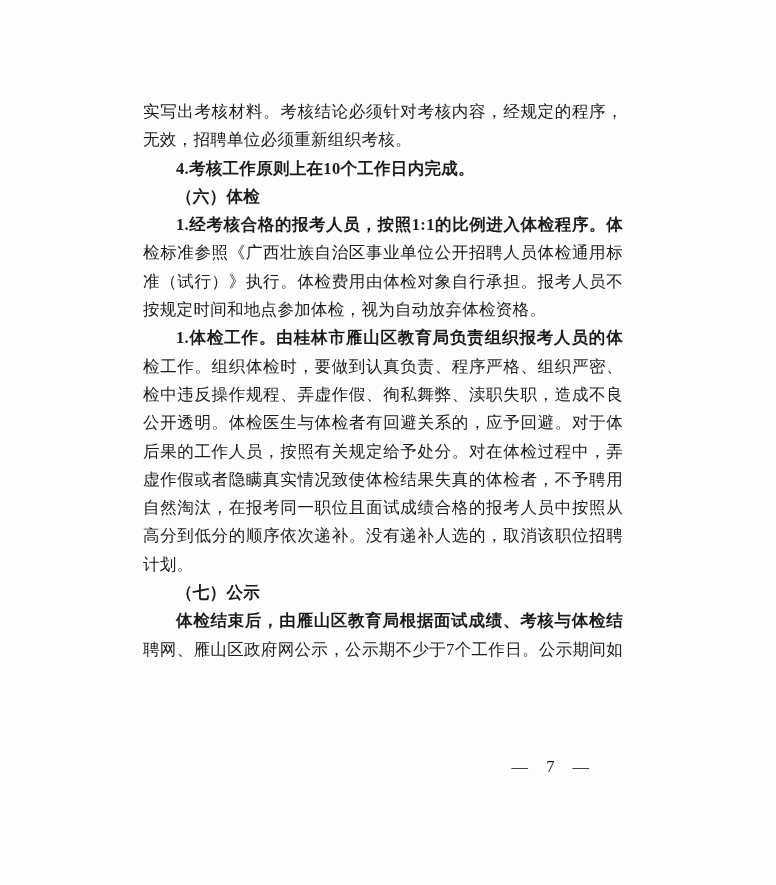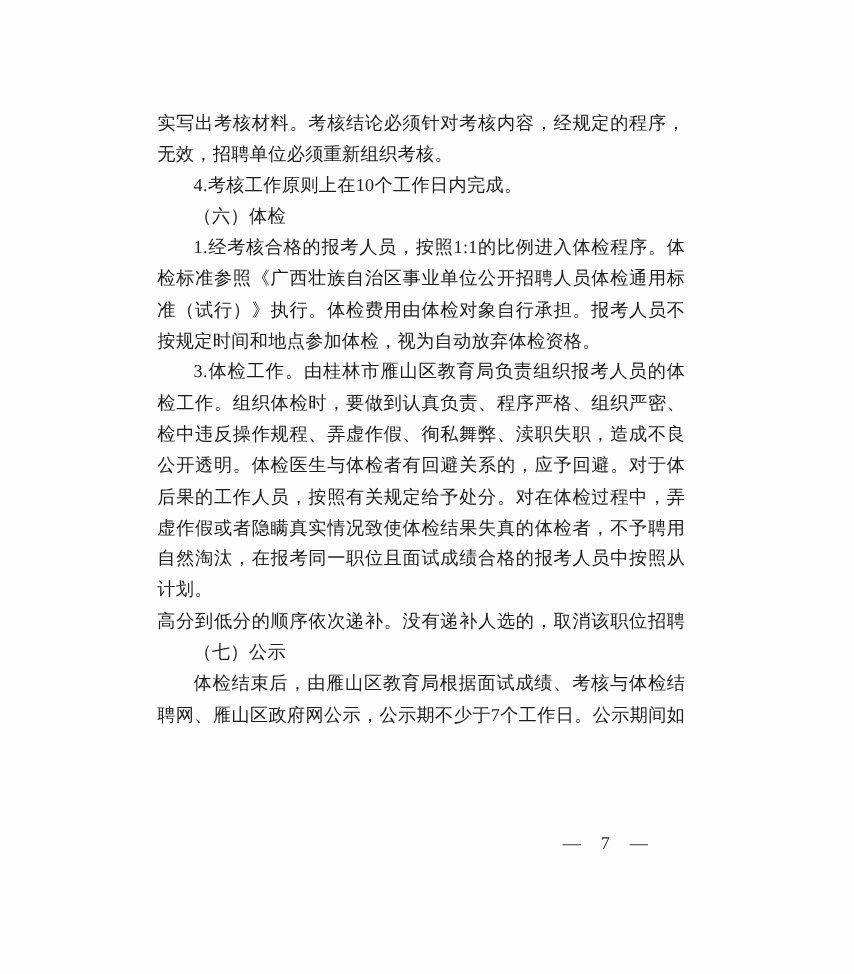--- a/index.html
+++ b/index.html
@@ -30,20 +30,21 @@
     overflow: hidden;
     white-space: nowrap;
     text-align: left;
   }
   .text-line.fill {
     text-align: justify;
     text-align-last: justify;
   }
   .text-line.ind {
     text-indent: 2em;
+    font-weight: bold;
   }
   .page-number {
     position: absolute;
     left: 143px;
     top: 756px;
     width: 480px;
     box-sizing: border-box;
     padding-right: 30px;
     text-align: right;
     font-size: 16.5px;
@@ -59,27 +60,27 @@
 <div class="page">
   <div class="text-block" id="body-text">
       <div class="text-line fill">实写出考核材料。考核结论必须针对考核内容，经规定的程序，</div>
       <div class="text-line">无效，招聘单位必须重新组织考核。</div>
       <div class="text-line ind">4.考核工作原则上在10个工作日内完成。</div>
       <div class="text-line ind">（六）体检</div>
       <div class="text-line fill ind">1.经考核合格的报考人员，按照1:1的比例进入体检程序。体</div>
       <div class="text-line fill">检标准参照《广西壮族自治区事业单位公开招聘人员体检通用标</div>
       <div class="text-line fill">准（试行）》执行。体检费用由体检对象自行承担。报考人员不</div>
       <div class="text-line">按规定时间和地点参加体检，视为自动放弃体检资格。</div>
-      <div class="text-line fill ind">3.体检工作。由桂林市雁山区教育局负责组织报考人员的体</div>
+      <div class="text-line fill ind">1.体检工作。由桂林市雁山区教育局负责组织报考人员的体</div>
       <div class="text-line fill">检工作。组织体检时，要做到认真负责、程序严格、组织严密、</div>
       <div class="text-line fill">检中违反操作规程、弄虚作假、徇私舞弊、渎职失职，造成不良</div>
       <div class="text-line fill">公开透明。体检医生与体检者有回避关系的，应予回避。对于体</div>
       <div class="text-line fill">后果的工作人员，按照有关规定给予处分。对在体检过程中，弄</div>
       <div class="text-line fill">虚作假或者隐瞒真实情况致使体检结果失真的体检者，不予聘用</div>
       <div class="text-line fill">自然淘汰，在报考同一职位且面试成绩合格的报考人员中按照从</div>
+      <div class="text-line fill">高分到低分的顺序依次递补。没有递补人选的，取消该职位招聘</div>
       <div class="text-line">计划。</div>
-      <div class="text-line fill">高分到低分的顺序依次递补。没有递补人选的，取消该职位招聘</div>
       <div class="text-line ind">（七）公示</div>
       <div class="text-line fill ind">体检结束后，由雁山区教育局根据面试成绩、考核与体检结</div>
       <div class="text-line fill">聘网、雁山区政府网公示，公示期不少于7个工作日。公示期间如</div>
     </div>
   <div class="page-number">— 7 —</div>
 </div>
 
 </body></html>

